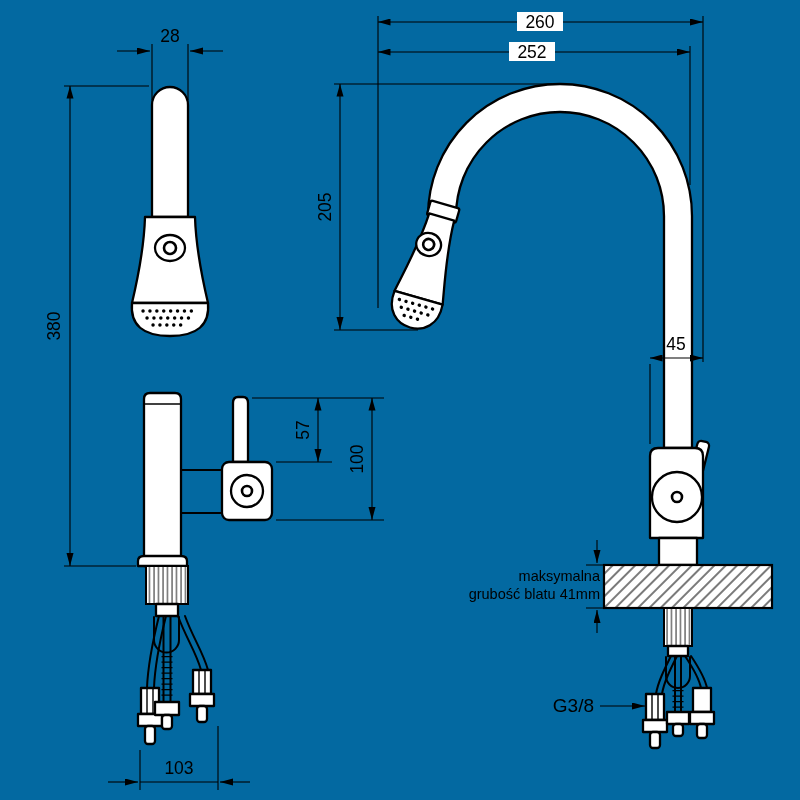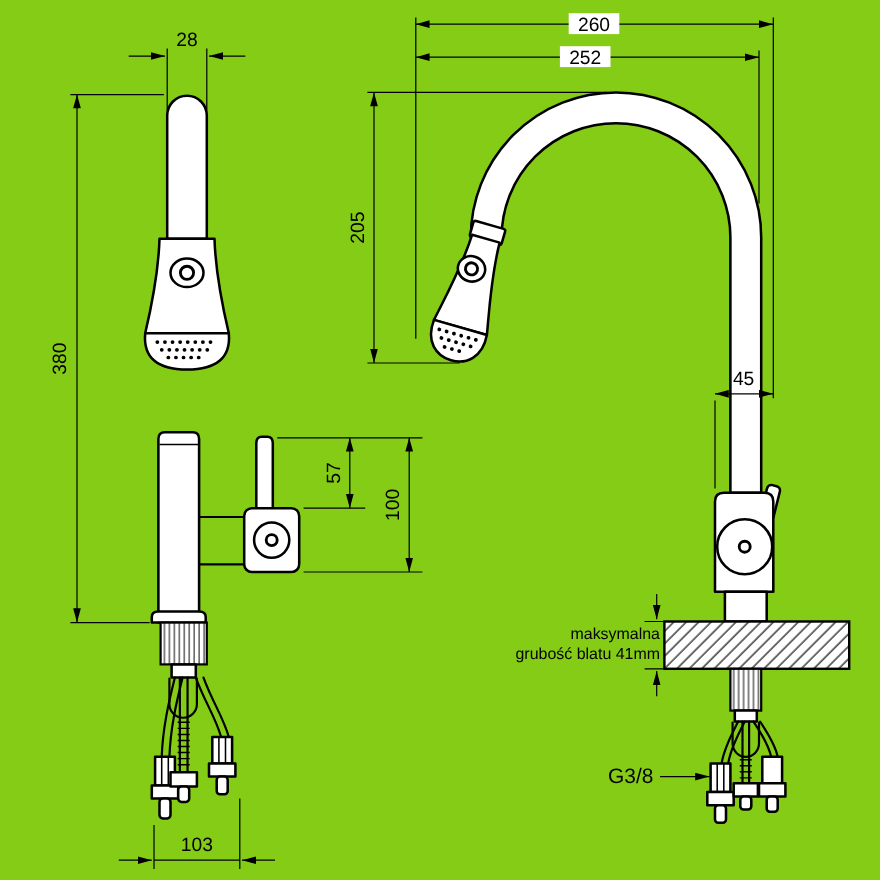--- a/index.html
+++ b/index.html
@@ -1,16 +1,16 @@
 <!DOCTYPE html>
 <html><head>
 <meta charset="utf-8">
 <style>
   html,body{margin:0;padding:0;background:#ffffff;}
-  .stage{width:800px;height:800px;background:#84cc16;position:relative;overflow:hidden;}
+  .stage{width:800px;height:800px;background:#0369a1;position:relative;overflow:hidden;}
   svg{display:block;}
   
   .s{stroke:#000;stroke-width:2.3;fill:#fff;stroke-linejoin:round;stroke-linecap:round;}
   .tube{stroke:#000;stroke-width:2;fill:none;stroke-linecap:round;}
   .thin{stroke:#000;stroke-width:1.4;fill:none;}
   .mid{stroke:#000;stroke-width:2;fill:none;}
   .ring{stroke:#000;stroke-width:2.6;fill:#fff;}
   .dots{stroke:#000;stroke-width:3.4;fill:none;stroke-dasharray:0.1 6.8;stroke-linecap:round;}
   .ticks{stroke:#000;stroke-width:11;fill:none;stroke-dasharray:1.3 4.2;}
   .shank{stroke:#000;stroke-width:2;}

